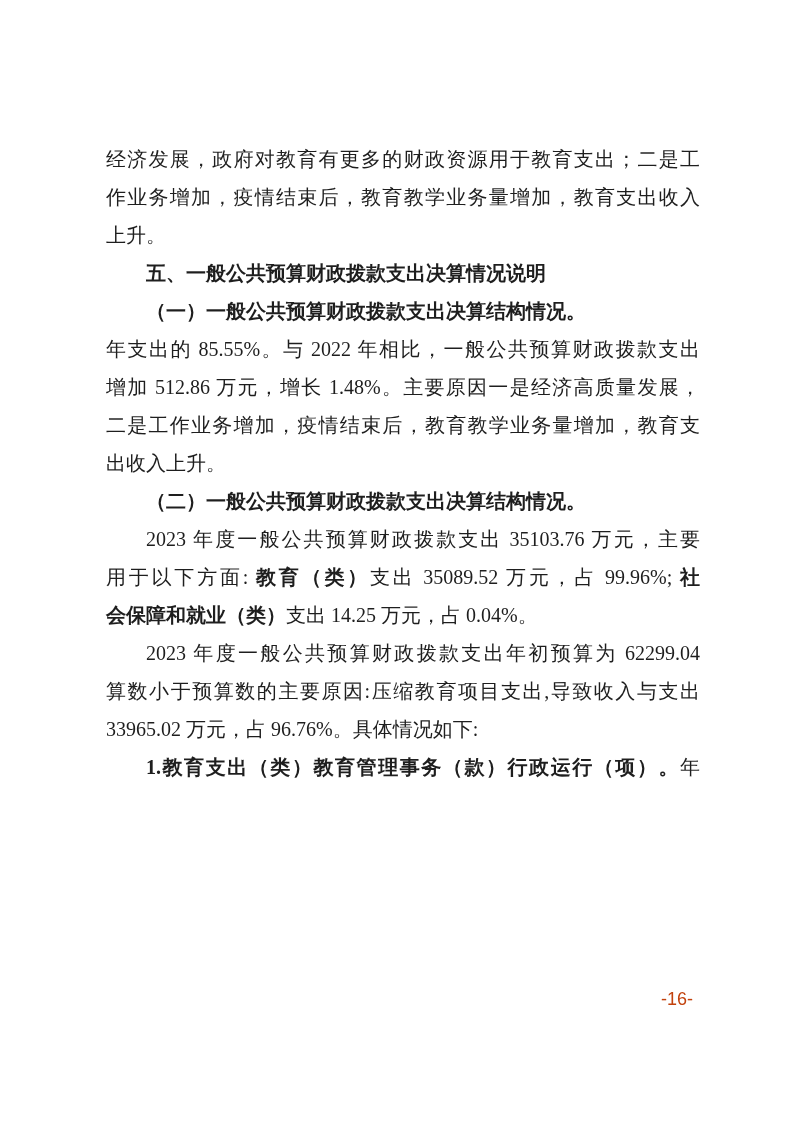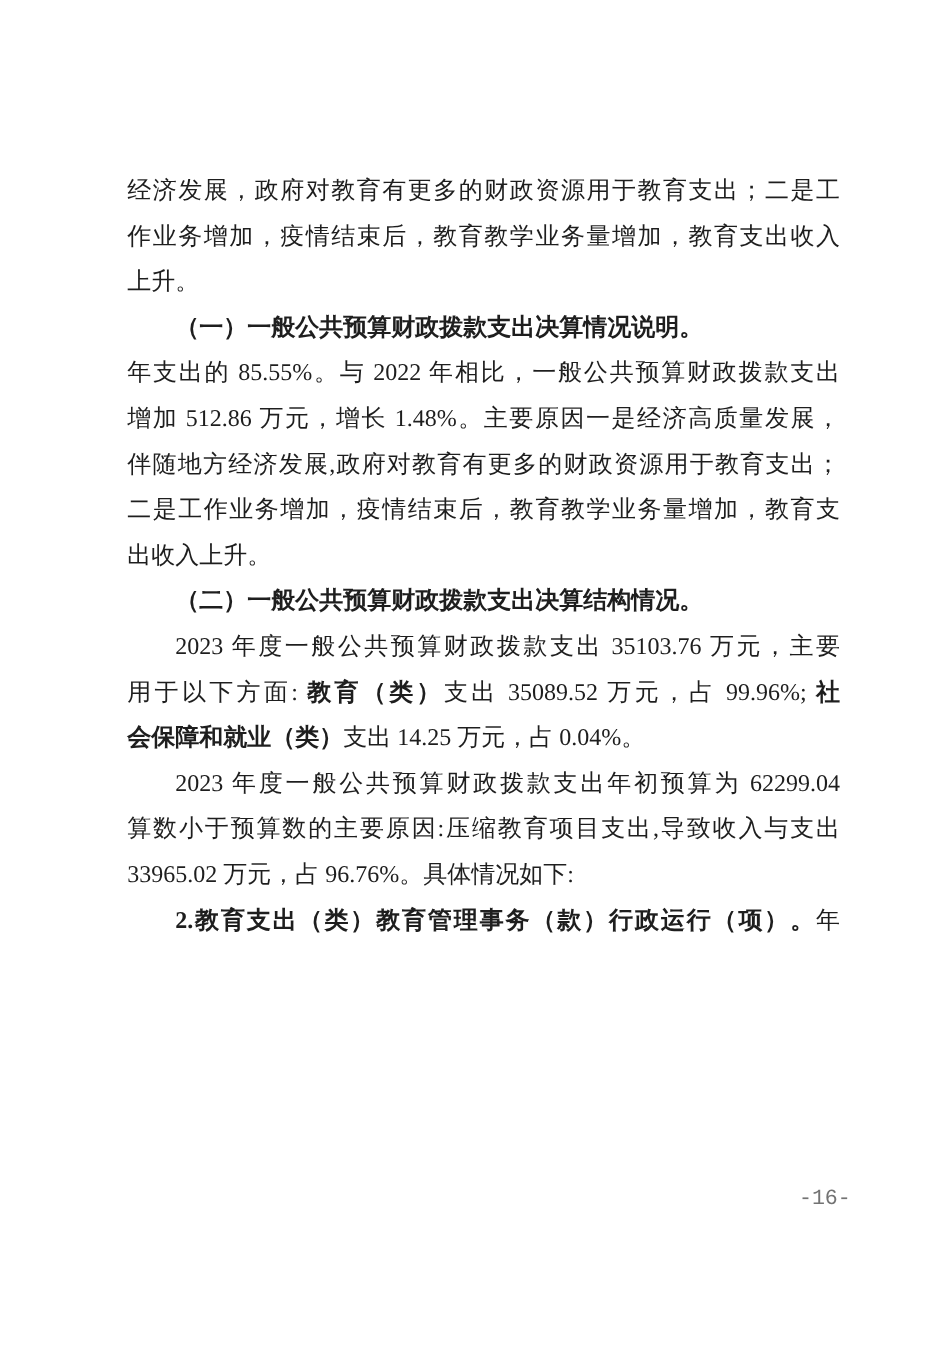--- a/index.html
+++ b/index.html
@@ -42,44 +42,44 @@
   }
   .seg {
     font-weight: 400;
   }
   .seg.bold {
     font-weight: 700;
   }
   .page-number {
     position: absolute;
     top: 988px;
-    right: 84px;
+    right: 100px;
     font-size: 18px;
     line-height: 22px;
-    color: #737373;
-    font-family: Liberation Mono, monospace;
+    color: #c2410c;
+    font-family: Liberation Sans, sans-serif;
   }
 </style>
 </head>
 <body>
 
 <div class="page">
   <div class="text-col">
       <div class="line justify"><span class="seg">经济发展，政府对教育有更多的财政资源用于教育支出；二是工</span></div>
       <div class="line justify"><span class="seg">作业务增加，疫情结束后，教育教学业务量增加，教育支出收入</span></div>
       <div class="line left"><span class="seg">上升。</span></div>
-      <div class="line left indent"><span class="seg bold">（一）一般公共预算财政拨款支出决算情况说明。</span></div>
+      <div class="line left indent"><span class="seg bold">五、一般公共预算财政拨款支出决算情况说明</span></div>
+      <div class="line left indent"><span class="seg bold">（一）一般公共预算财政拨款支出决算结构情况。</span></div>
       <div class="line justify"><span class="seg">年支出的 85.55%。与 2022 年相比，一般公共预算财政拨款支出</span></div>
       <div class="line justify"><span class="seg">增加 512.86 万元，增长 1.48%。主要原因一是经济高质量发展，</span></div>
-      <div class="line justify"><span class="seg">伴随地方经济发展,政府对教育有更多的财政资源用于教育支出；</span></div>
       <div class="line justify"><span class="seg">二是工作业务增加，疫情结束后，教育教学业务量增加，教育支</span></div>
       <div class="line left"><span class="seg">出收入上升。</span></div>
       <div class="line left indent"><span class="seg bold">（二）一般公共预算财政拨款支出决算结构情况。</span></div>
       <div class="line justify indent"><span class="seg">2023 年度一般公共预算财政拨款支出 35103.76 万元，主要</span></div>
       <div class="line justify"><span class="seg">用于以下方面: </span><span class="seg bold">教育（类）</span><span class="seg">支出 35089.52 万元，占 99.96%; </span><span class="seg bold">社</span></div>
       <div class="line left"><span class="seg bold">会保障和就业（类）</span><span class="seg">支出 14.25 万元，占 0.04%。</span></div>
       <div class="line justify indent"><span class="seg">2023 年度一般公共预算财政拨款支出年初预算为 62299.04</span></div>
       <div class="line justify"><span class="seg">算数小于预算数的主要原因:压缩教育项目支出,导致收入与支出</span></div>
       <div class="line left"><span class="seg">33965.02 万元，占 96.76%。具体情况如下:</span></div>
-      <div class="line justify indent"><span class="seg bold">2.教育支出（类）教育管理事务（款）行政运行（项）。</span><span class="seg">年</span></div>
+      <div class="line justify indent"><span class="seg bold">1.教育支出（类）教育管理事务（款）行政运行（项）。</span><span class="seg">年</span></div>
     </div>
   <div class="page-number">-16-</div>
 </div>
 
 </body></html>

